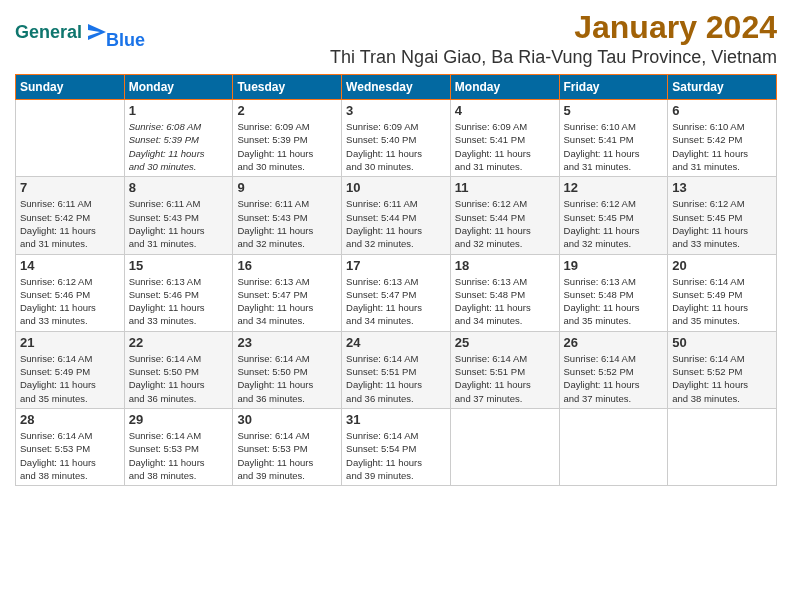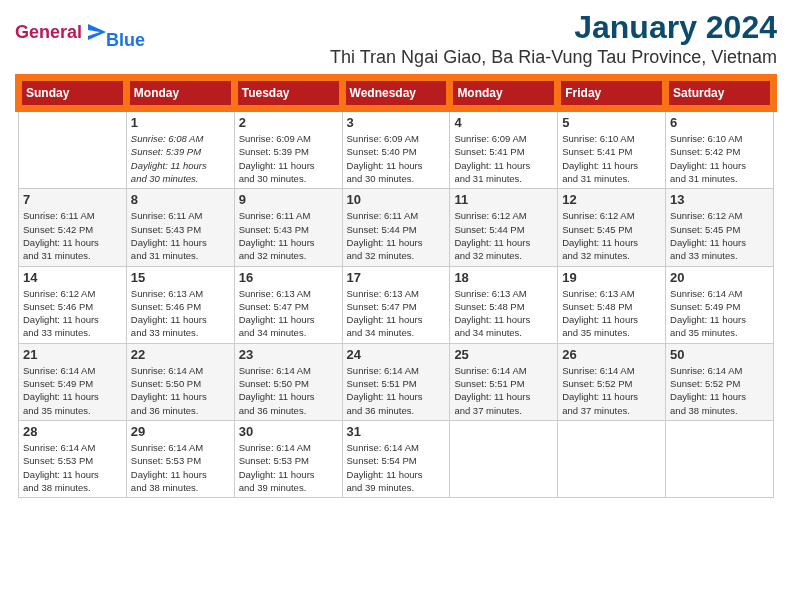--- a/index.html
+++ b/index.html
@@ -17,60 +17,60 @@
       margin-bottom: 4px;
     }
     .logo {
       display: flex;
       align-items: center;
       margin-top: 4px;
     }
     .logo-text-general {
       font-size: 18px;
       font-weight: bold;
-      color: #be185d;
+      color: #0f766e;
     }
     .logo-text-blue {
       font-size: 18px;
       font-weight: bold;
       color: #1a73e8;
       margin-top: 16px;
     }
     .logo-icon {
       width: 22px;
       height: 22px;
       margin-left: 2px;
     }
     .title-block {
       text-align: right;
     }
     .month-title {
       font-size: 32px;
       font-weight: bold;
-      color: #0c4a6e;
+      color: #a16207;
       line-height: 1.1;
     }
     .subtitle {
       font-size: 18px;
       color: #333;
       margin-top: 2px;
     }
     .calendar-table {
       width: 100%;
       border-collapse: collapse;
       margin-top: 6px;
     }
     .calendar-table th {
-      background-color: #b91c1c;
+      background-color: #0369a1;
       color: #fff;
       font-size: 12px;
       font-weight: bold;
       padding: 5px 4px;
       text-align: left;
-      border: 7px solid #f97316;
+      border: 1px solid #f97316;
     }
     .calendar-table td {
       vertical-align: top;
       border: 1px solid #ccc;
       padding: 3px 4px;
       width: calc(100% / 7);
       min-height: 80px;
       background: #fff;
     }
     .calendar-table tr:nth-child(even) td {

